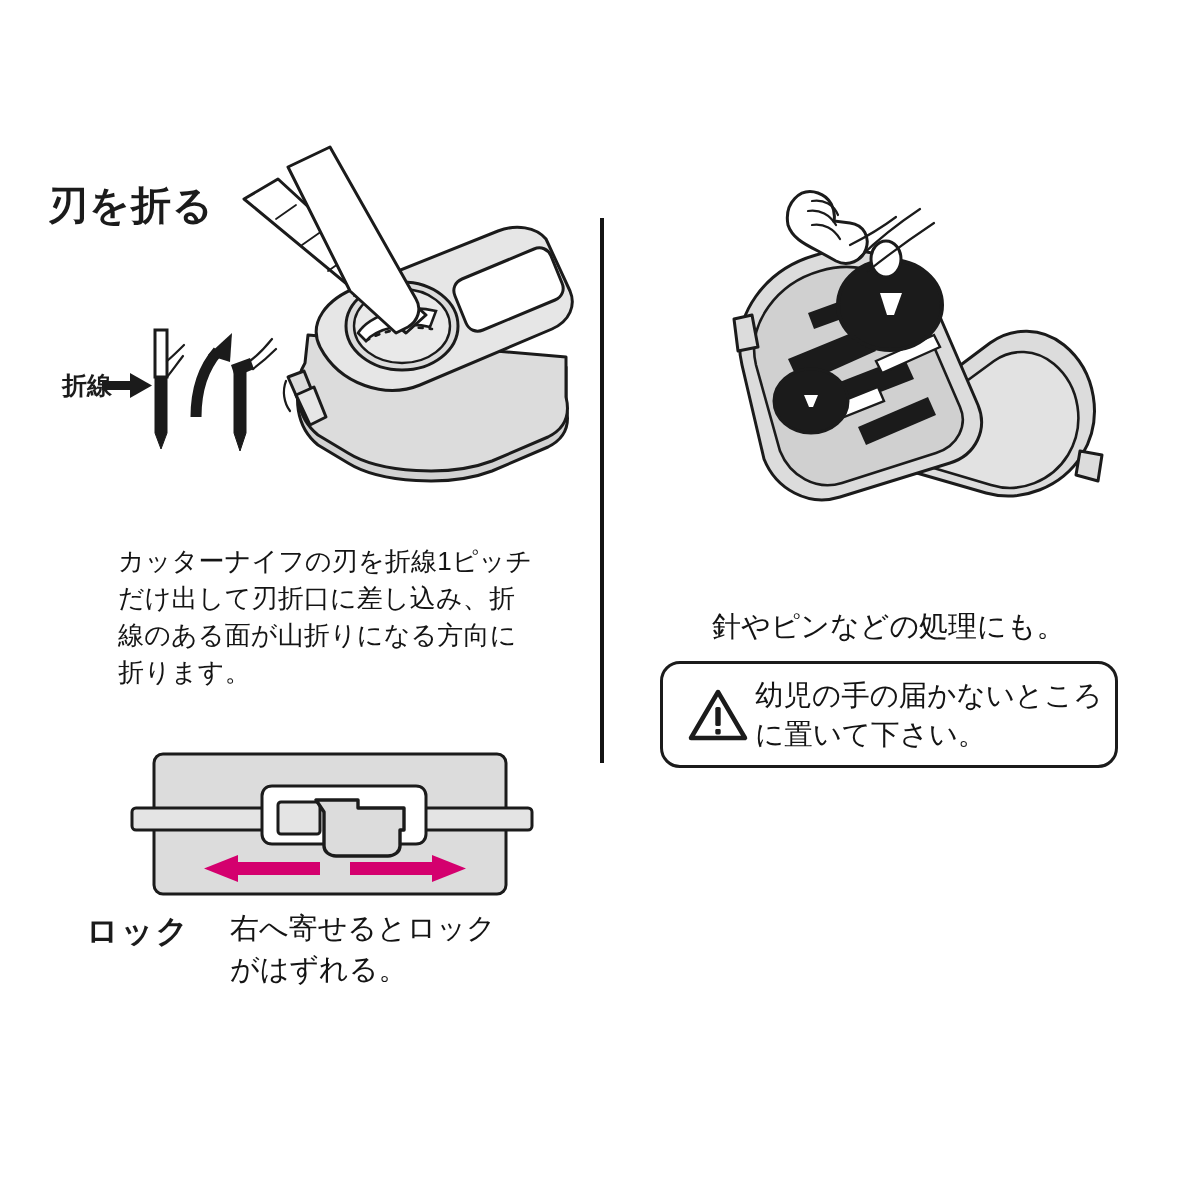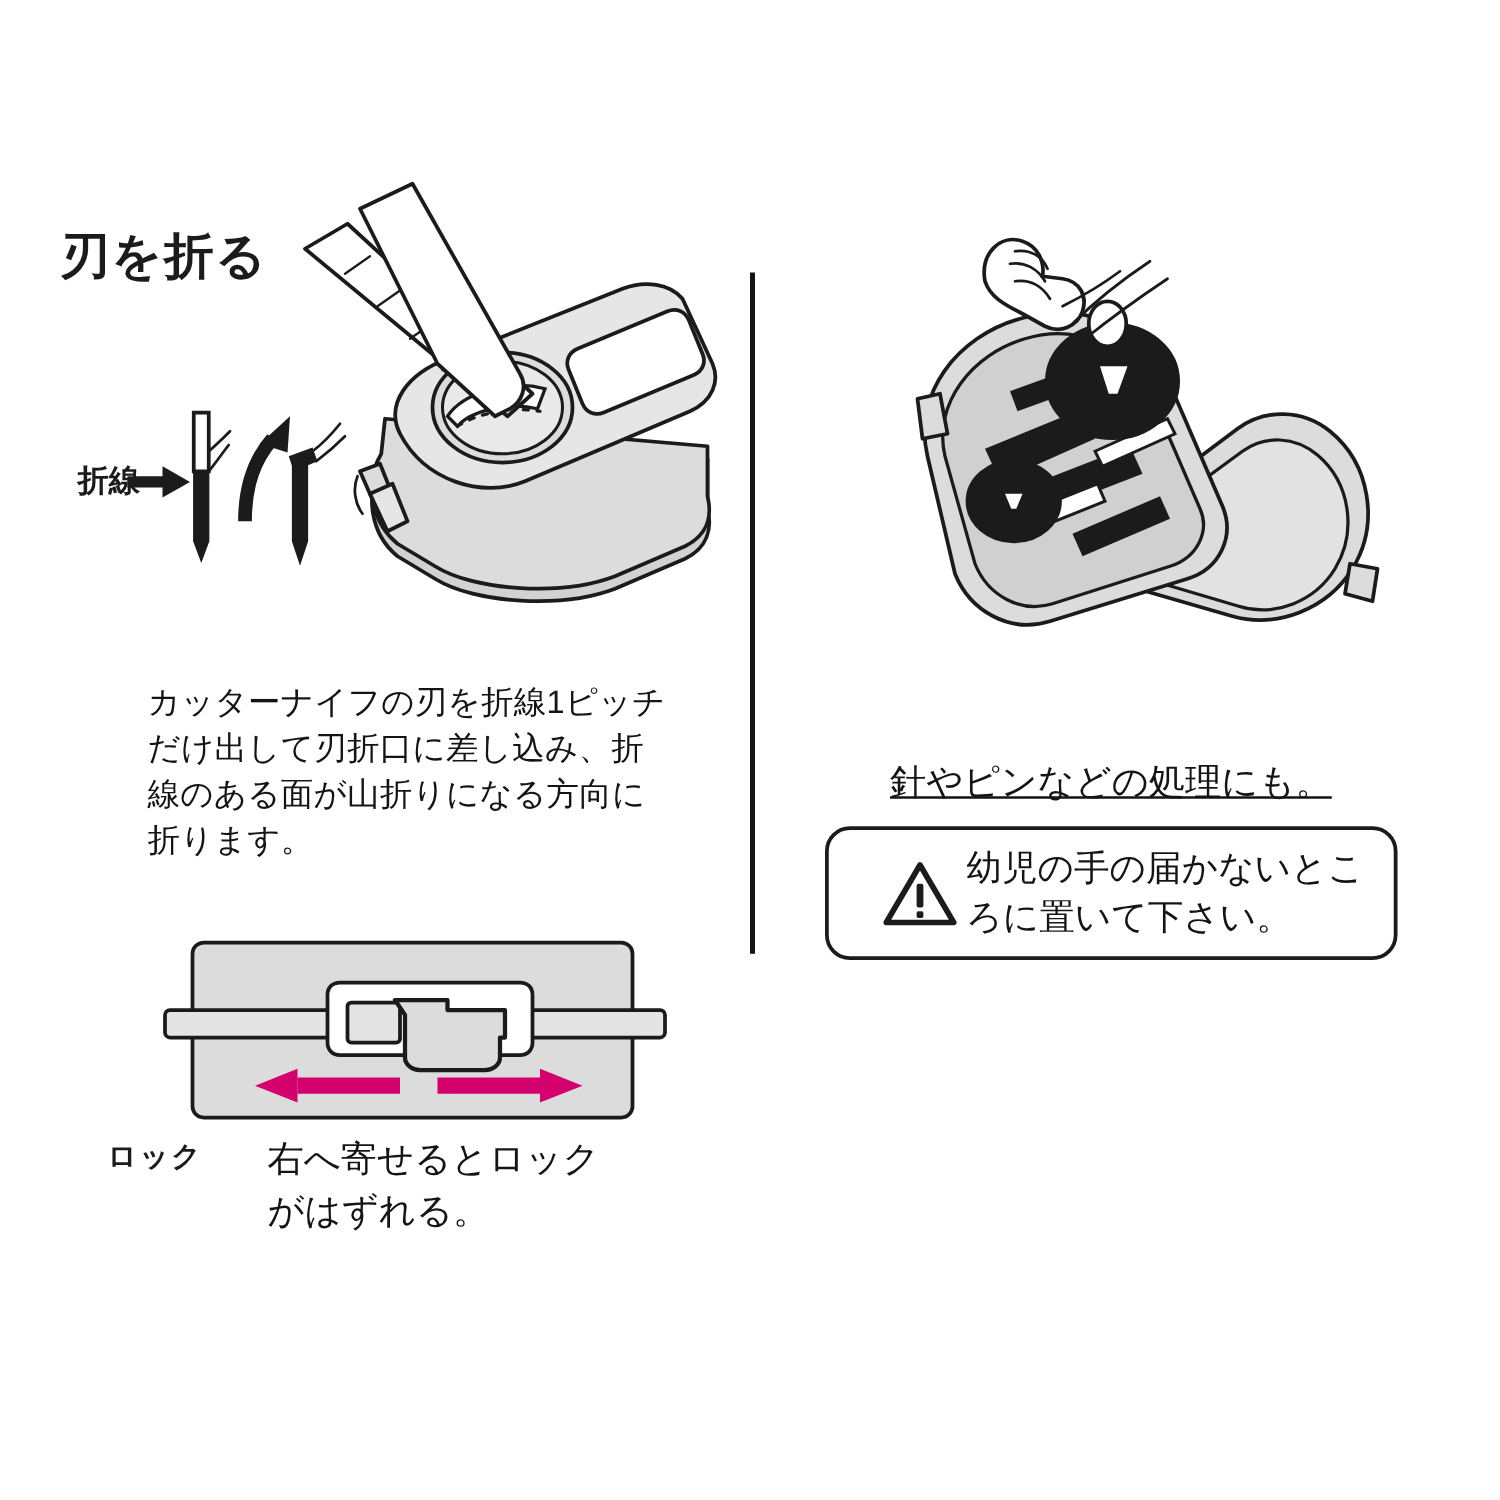--- a/index.html
+++ b/index.html
@@ -49,28 +49,28 @@
     width: 420px;
     font-size: 26px;
     line-height: 1.42;
     letter-spacing: 0.2px;
     color: #141414;
   }
 
   #lock-label {
     left: 86px;
     top: 910px;
-    font-size: 23px;
+    font-size: 32px;
     font-weight: bold;
     letter-spacing: 2px;
     white-space: nowrap;
   }
 
   #lock-text {
-    left: 214px;
+    left: 230px;
     top: 908px;
     width: 290px;
     font-size: 29px;
     line-height: 1.42;
     color: #141414;
   }
 
   
   #divider {
     left: 600px;
@@ -81,40 +81,38 @@
   }
 
   
   #body-text-right {
     left: 712px;
     top: 606px;
     font-size: 29px;
     line-height: 1.4;
     white-space: nowrap;
     color: #141414;
-    text-decoration: underline;
   }
 
   #warning-box {
     left: 660px;
     top: 661px;
     width: 458px;
     height: 107px;
     border: 3.5px solid #1b1b1b;
     border-radius: 20px;
     background: #ffffff;
     box-sizing: border-box;
   }
   #warning-inner {
     position: absolute;
     inset: 0;
     display: flex;
     align-items: center;
-    padding-left: 10px;
-    margin-left: 32px;
+    padding-left: 24px;
   }
   #warning-triangle {
     flex: 0 0 auto;
     width: 62px;
     height: 56px;
     margin-right: 6px;
   }
   #warning-text {
     font-size: 28.5px;
     line-height: 1.34;

